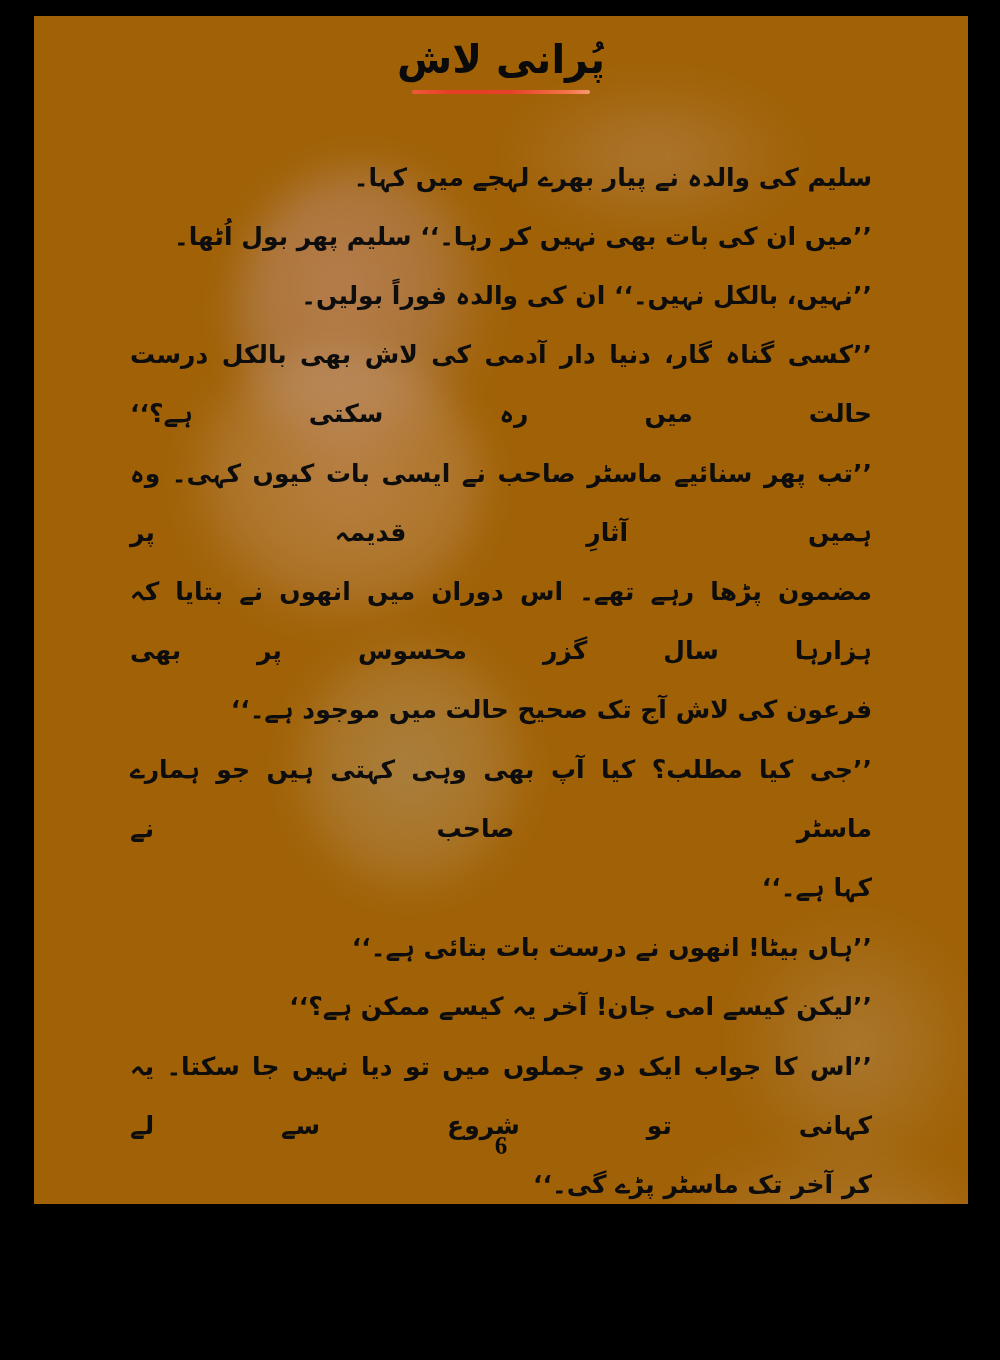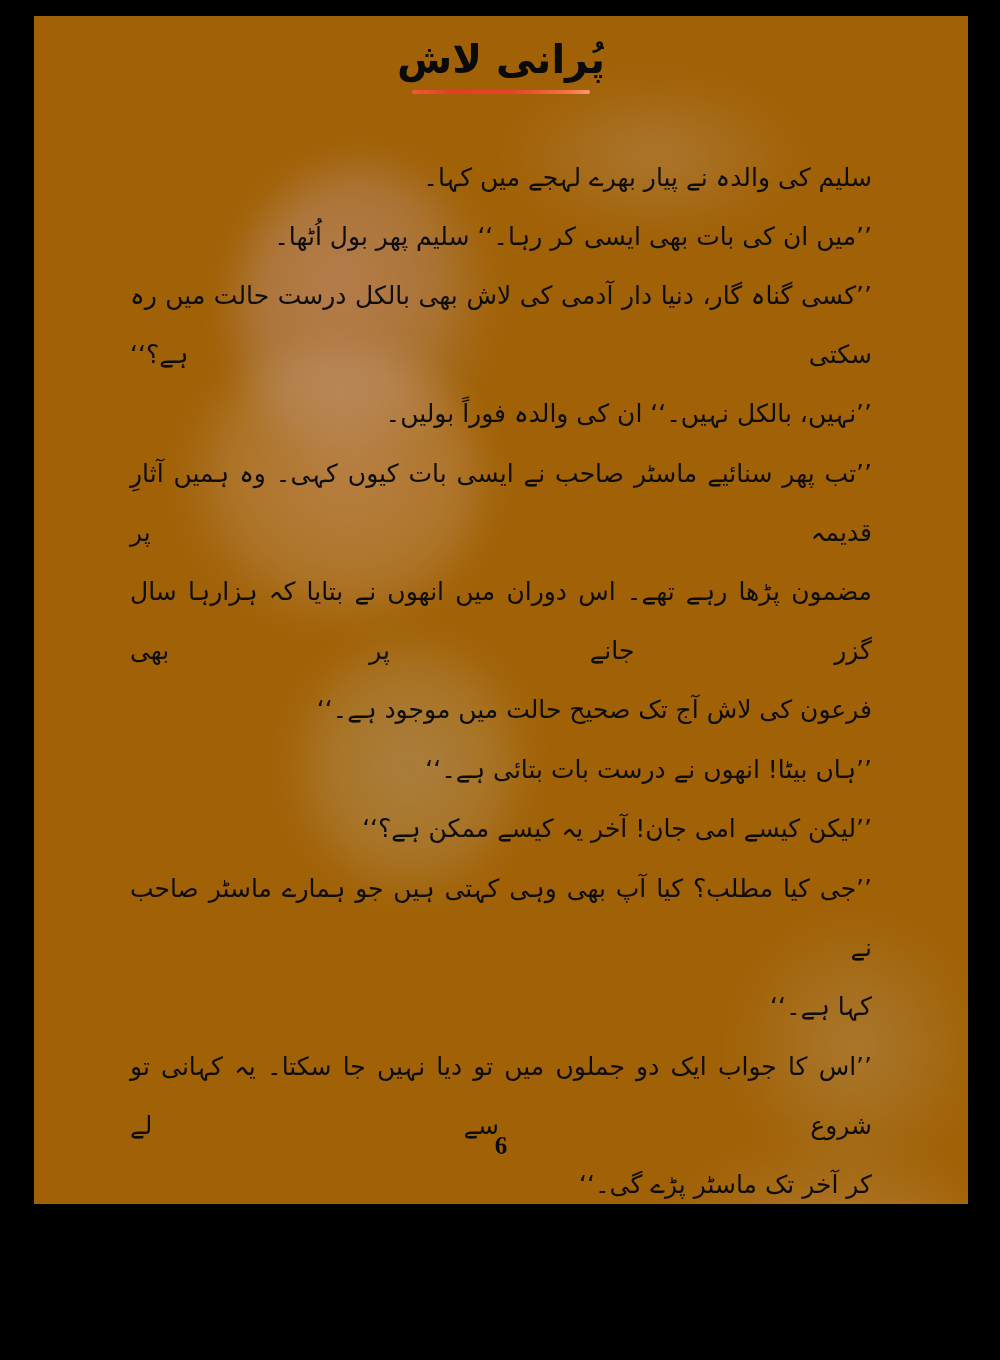--- a/index.html
+++ b/index.html
@@ -125,20 +125,21 @@
     position: absolute;
     left: 96px;
     top: 132px;
     width: 742px;
     direction: rtl;
     text-align: right;
     unicode-bidi: isolate;
   }
   .para {
     margin: 0 0 1px 0;
+    font-weight: bold;
   }
   .line {
     display: block;
     font-family: "DejaVu Sans", "Liberation Sans", sans-serif;
     font-size: 25px;
     line-height: 59px;
     color: #0d0d0d;
     white-space: nowrap;
     direction: rtl;
     unicode-bidi: isolate;
@@ -179,43 +180,43 @@
 
     <div class="title-block">
       <span class="story-title">پُرانی لاش</span>
       <span class="title-rule"></span>
     </div>
 
     <div class="text-body">
 
       <div class="para">
         <span class="line align-right">سلیم کی والدہ نے پیار بھرے لہجے میں کہا۔</span>
-        <span class="line align-right">’’میں ان کی بات بھی ایسی کر رہا۔‘‘ سلیم پھر بول اُٹھا۔</span>
+        <span class="line align-right">’’میں ان کی بات بھی نہیں کر رہا۔‘‘ سلیم پھر بول اُٹھا۔</span>
+        <span class="line align-right">’’نہیں، بالکل نہیں۔‘‘ ان کی والدہ فوراً بولیں۔</span>
         <span class="line full">’’کسی گناہ گار، دنیا دار آدمی کی لاش بھی بالکل درست حالت میں رہ سکتی ہے؟‘‘</span>
-        <span class="line align-right">’’نہیں، بالکل نہیں۔‘‘ ان کی والدہ فوراً بولیں۔</span>
       </div>
 
       <div class="para">
         <span class="line full">’’تب پھر سنائیے ماسٹر صاحب نے ایسی بات کیوں کہی۔ وہ ہمیں آثارِ قدیمہ پر</span>
-        <span class="line full">مضمون پڑھا رہے تھے۔ اس دوران میں انھوں نے بتایا کہ ہزارہا سال گزر جانے پر بھی</span>
+        <span class="line full">مضمون پڑھا رہے تھے۔ اس دوران میں انھوں نے بتایا کہ ہزارہا سال گزر محسوس پر بھی</span>
         <span class="line align-right">فرعون کی لاش آج تک صحیح حالت میں موجود ہے۔‘‘</span>
       </div>
 
+
+      <div class="para">
+        <span class="line full">’’جی کیا مطلب؟ کیا آپ بھی وہی کہتی ہیں جو ہمارے ماسٹر صاحب نے</span>
+        <span class="line align-right">کہا ہے۔‘‘</span>
+      </div>
 
       <div class="para">
         <span class="line align-right">’’ہاں بیٹا! انھوں نے درست بات بتائی ہے۔‘‘</span>
         <span class="line align-right">’’لیکن کیسے امی جان! آخر یہ کیسے ممکن ہے؟‘‘</span>
       </div>
 
       <div class="para">
-        <span class="line full">’’جی کیا مطلب؟ کیا آپ بھی وہی کہتی ہیں جو ہمارے ماسٹر صاحب نے</span>
-        <span class="line align-right">کہا ہے۔‘‘</span>
-      </div>
-
-      <div class="para">
         <span class="line full">’’اس کا جواب ایک دو جملوں میں تو دیا نہیں جا سکتا۔ یہ کہانی تو شروع سے لے</span>
         <span class="line align-right">کر آخر تک ماسٹر پڑے گی۔‘‘</span>
       </div>
 
       <div class="para tight">
         <span class="line full">’’پھر آپ ہمیں آج ہی یہ کہانی سنائیے۔ ہم بہت بے چینی محسوس کر رہے ہیں۔‘‘</span>
       </div>
 
     </div>
 

